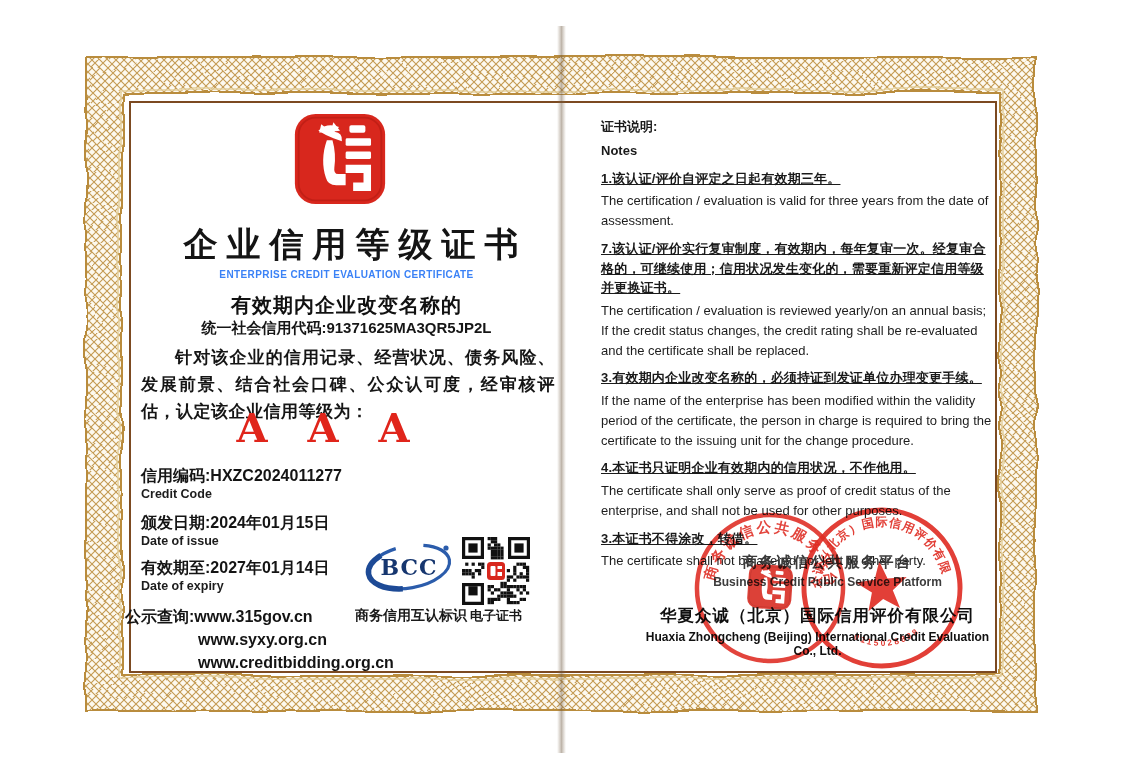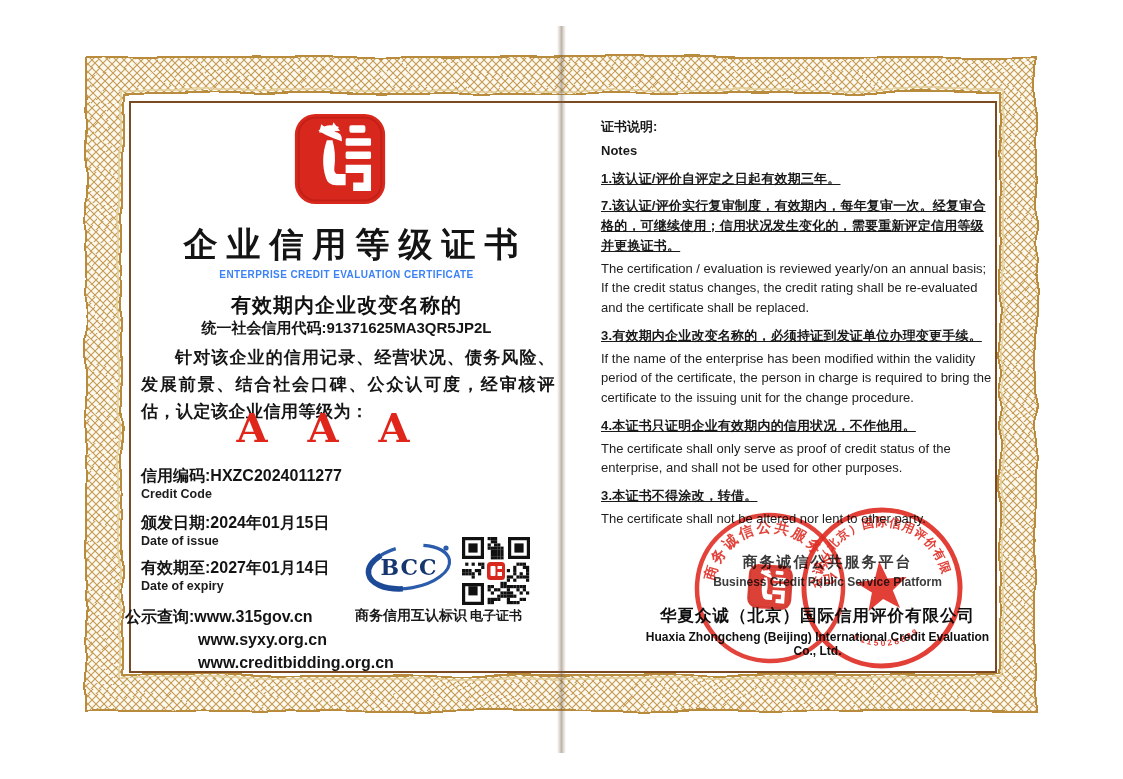--- a/index.html
+++ b/index.html
@@ -244,20 +244,21 @@
     <div class="u3">www.creditbidding.org.cn</div>
   </div>
 
   <div class="abs bcc-cap">商务信用互认标识</div>
   <div class="abs qr-cap">电子证书</div>
 
   <div class="abs notes">
     <div class="h-cn">证书说明:</div>
     <div class="h-en">Notes</div>
     <div class="n-cn">1.该认证/评价自评定之日起有效期三年。</div>
+    <div class="n-en">The certification / evaluation is valid for three years from the date of assessment.</div>
     <div class="n-cn">7.该认证/评价实行复审制度，有效期内，每年复审一次。经复审合格的，可继续使用；信用状况发生变化的，需要重新评定信用等级并更换证书。</div>
     <div class="n-en">The certification / evaluation is reviewed yearly/on an annual basis; If the credit status changes, the credit rating shall be re-evaluated and the certificate shall be replaced.</div>
     <div class="n-cn">3.有效期内企业改变名称的，必须持证到发证单位办理变更手续。</div>
     <div class="n-en">If the name of the enterprise has been modified within the validity period of the certificate, the person in charge is required to bring the certificate to the issuing unit for the change procedure.</div>
     <div class="n-cn">4.本证书只证明企业有效期内的信用状况，不作他用。</div>
     <div class="n-en">The certificate shall only serve as proof of credit status of the enterprise, and shall not be used for other purposes.</div>
     <div class="n-cn">3.本证书不得涂改，转借。</div>
     <div class="n-en">The certificate shall not be altered nor lent to other party.</div>
   </div>
 

